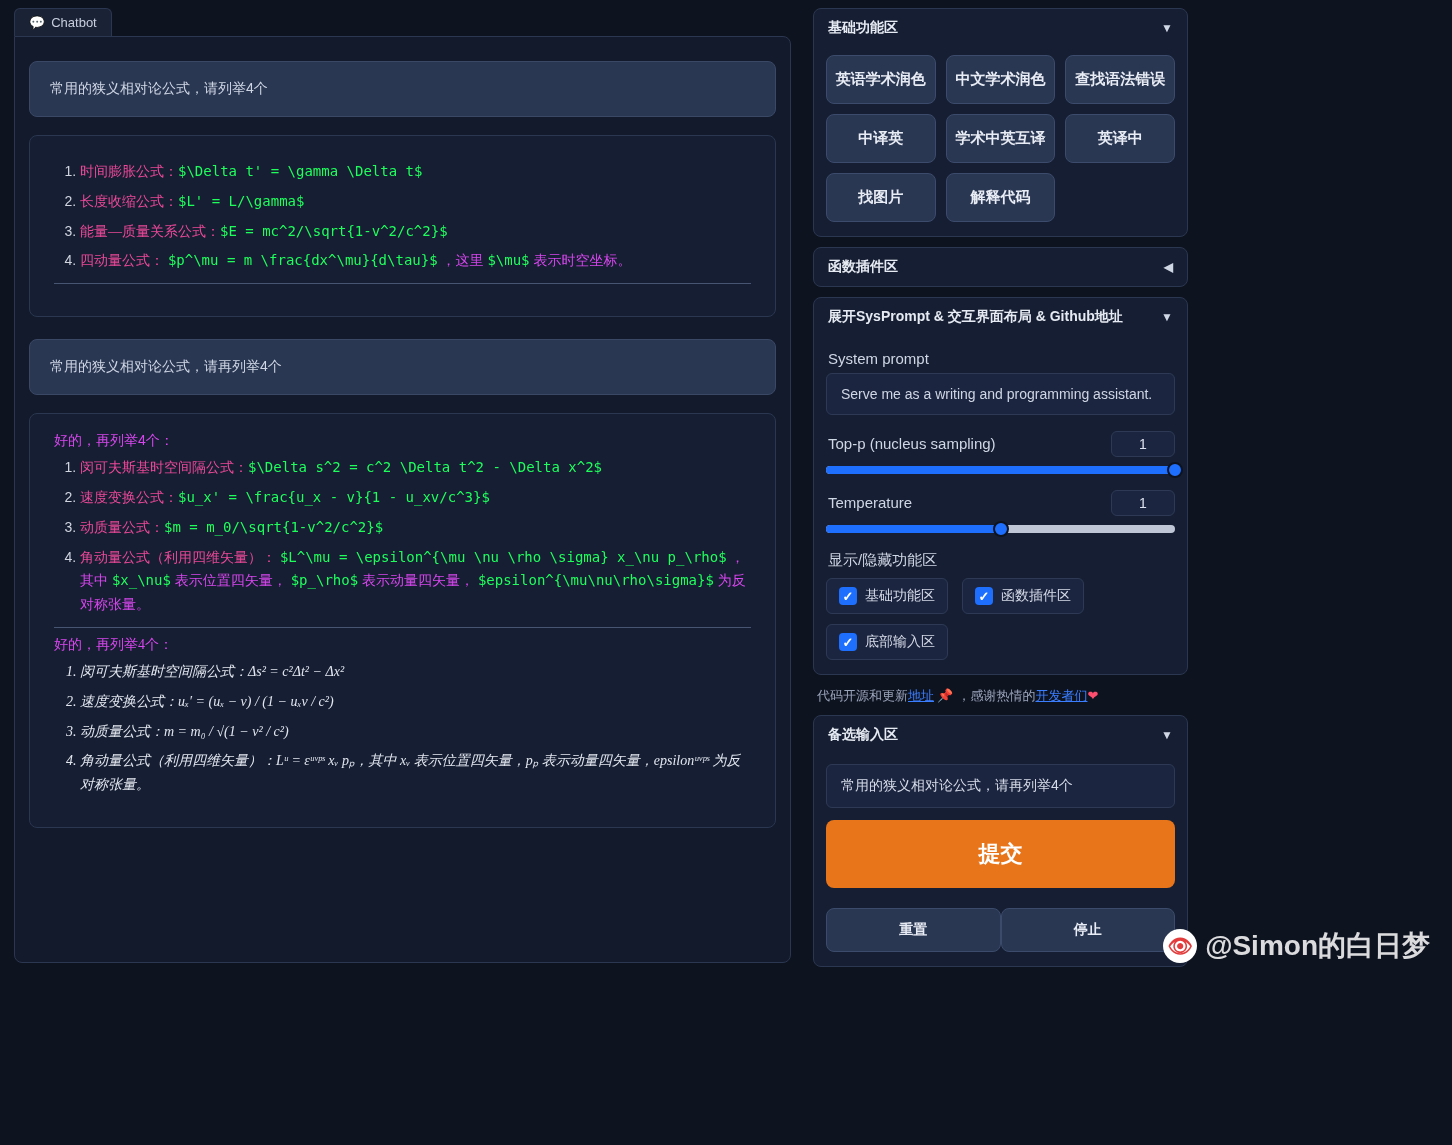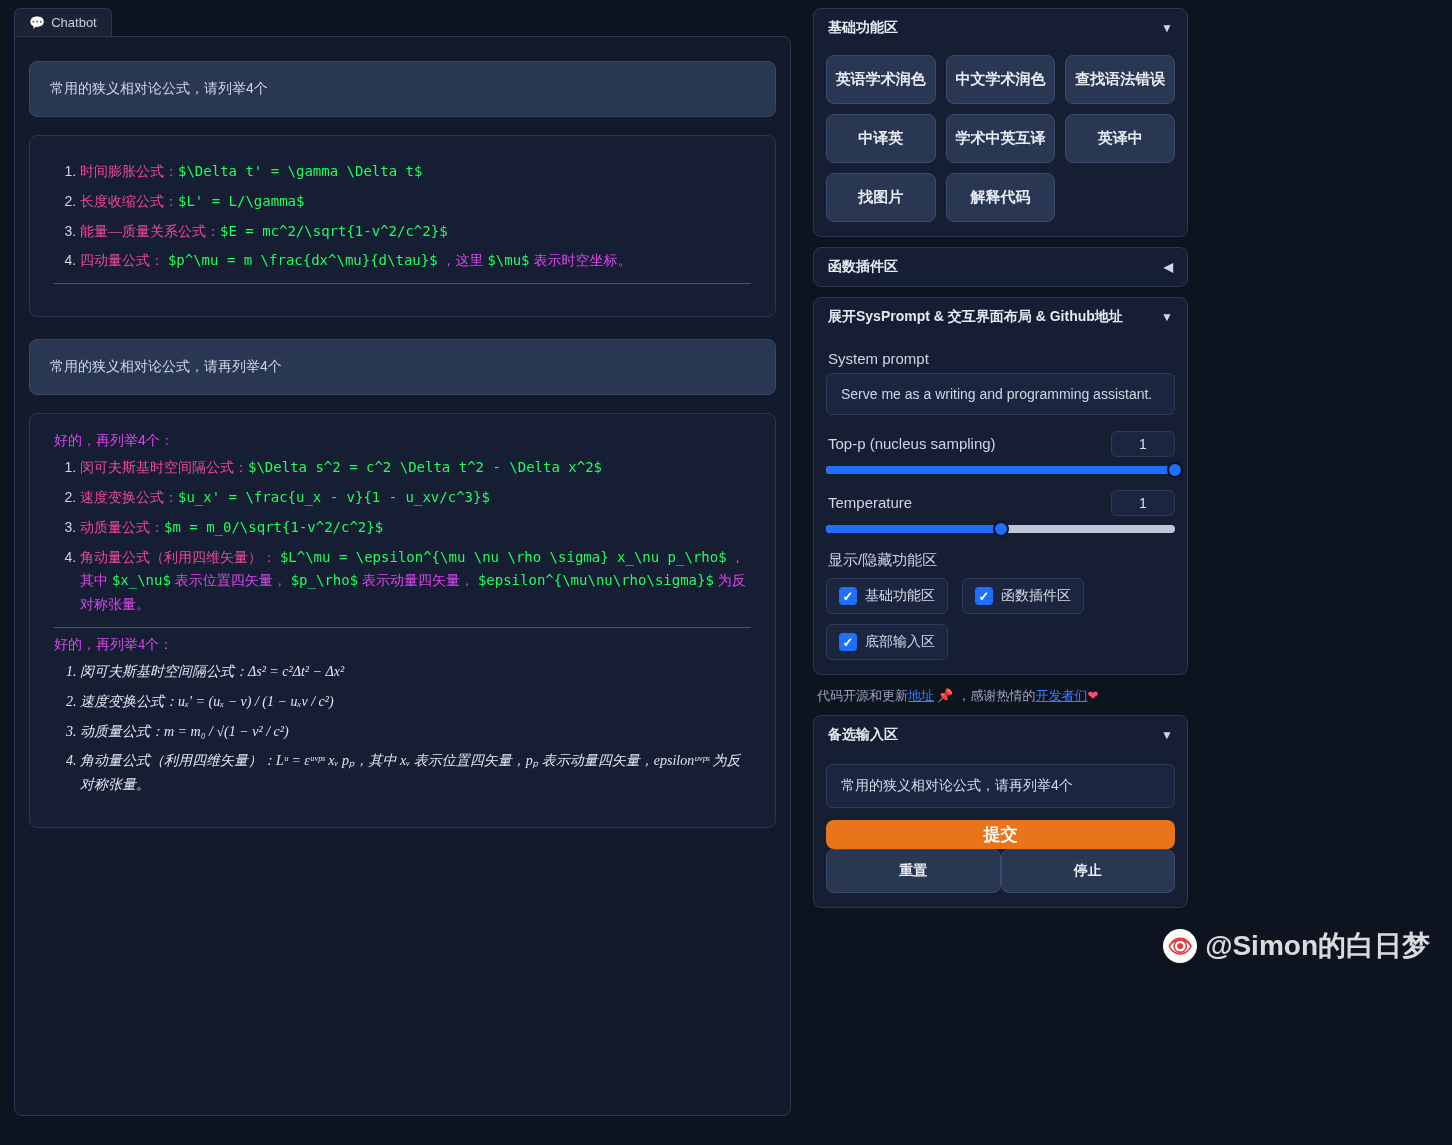--- a/index.html
+++ b/index.html
@@ -24,21 +24,21 @@
     padding: 6px 14px;
     color: #c8cedc;
     font-size: 13px;
     display:flex;align-items:center;gap:6px;
   }
   .chat-body {
     background: #121a2c;
     border: 1px solid #2b3750;
     border-radius: 0 8px 8px 8px;
     padding: 14px 14px 30px 14px;
-    height: 1080px;
+    height: 927px;
     overflow: hidden;
   }
   .user-bubble {
     background: #2a3753;
     border: 1px solid #3a4866;
     border-radius: 8px;
     padding: 18px 20px;
     color: #cfd6e4;
     margin: 10px 0 18px 0;
   }
@@ -137,26 +137,26 @@
   }
   .foot-note { color:#9aa4bb; font-size:13px; padding: 2px 4px 0 4px;}
   .foot-note a { color:#3b7eff; text-decoration:underline; cursor:pointer;}
   .input-box {
     background:#1b2540; border:1px solid #2e3a55; border-radius:6px;
     padding:12px 14px; color:#d6dbe8;
     margin-top:2px;
   }
   .submit-btn {
     background:#e8751a;
-    color:white; font-weight:700; font-size:17px;
+    color:white; font-weight:700; font-size:22px;
     border:none; border-radius:8px;
-    padding:3px 0; width:100%;
+    padding:19px 0; width:100%;
     margin-top:12px; cursor:pointer;
   }
-  .two-btn-row { display:flex; gap:0; margin-top:0; }
+  .two-btn-row { display:flex; gap:0; margin-top:20px; }
   .gray-btn {
     flex:1; background:#2a3753; border:1px solid #3c4b6b;
     border-radius:8px; padding:12px 0; text-align:center;
     color:#e8ecf4; font-weight:600; cursor:pointer;
   }
   .caret { font-size:12px; color:#cfd6e4;}
   .watermark {
     position:fixed; right:22px; bottom:180px;
     color:rgba(255,255,255,0.85);
     font-size:28px; font-weight:600;

